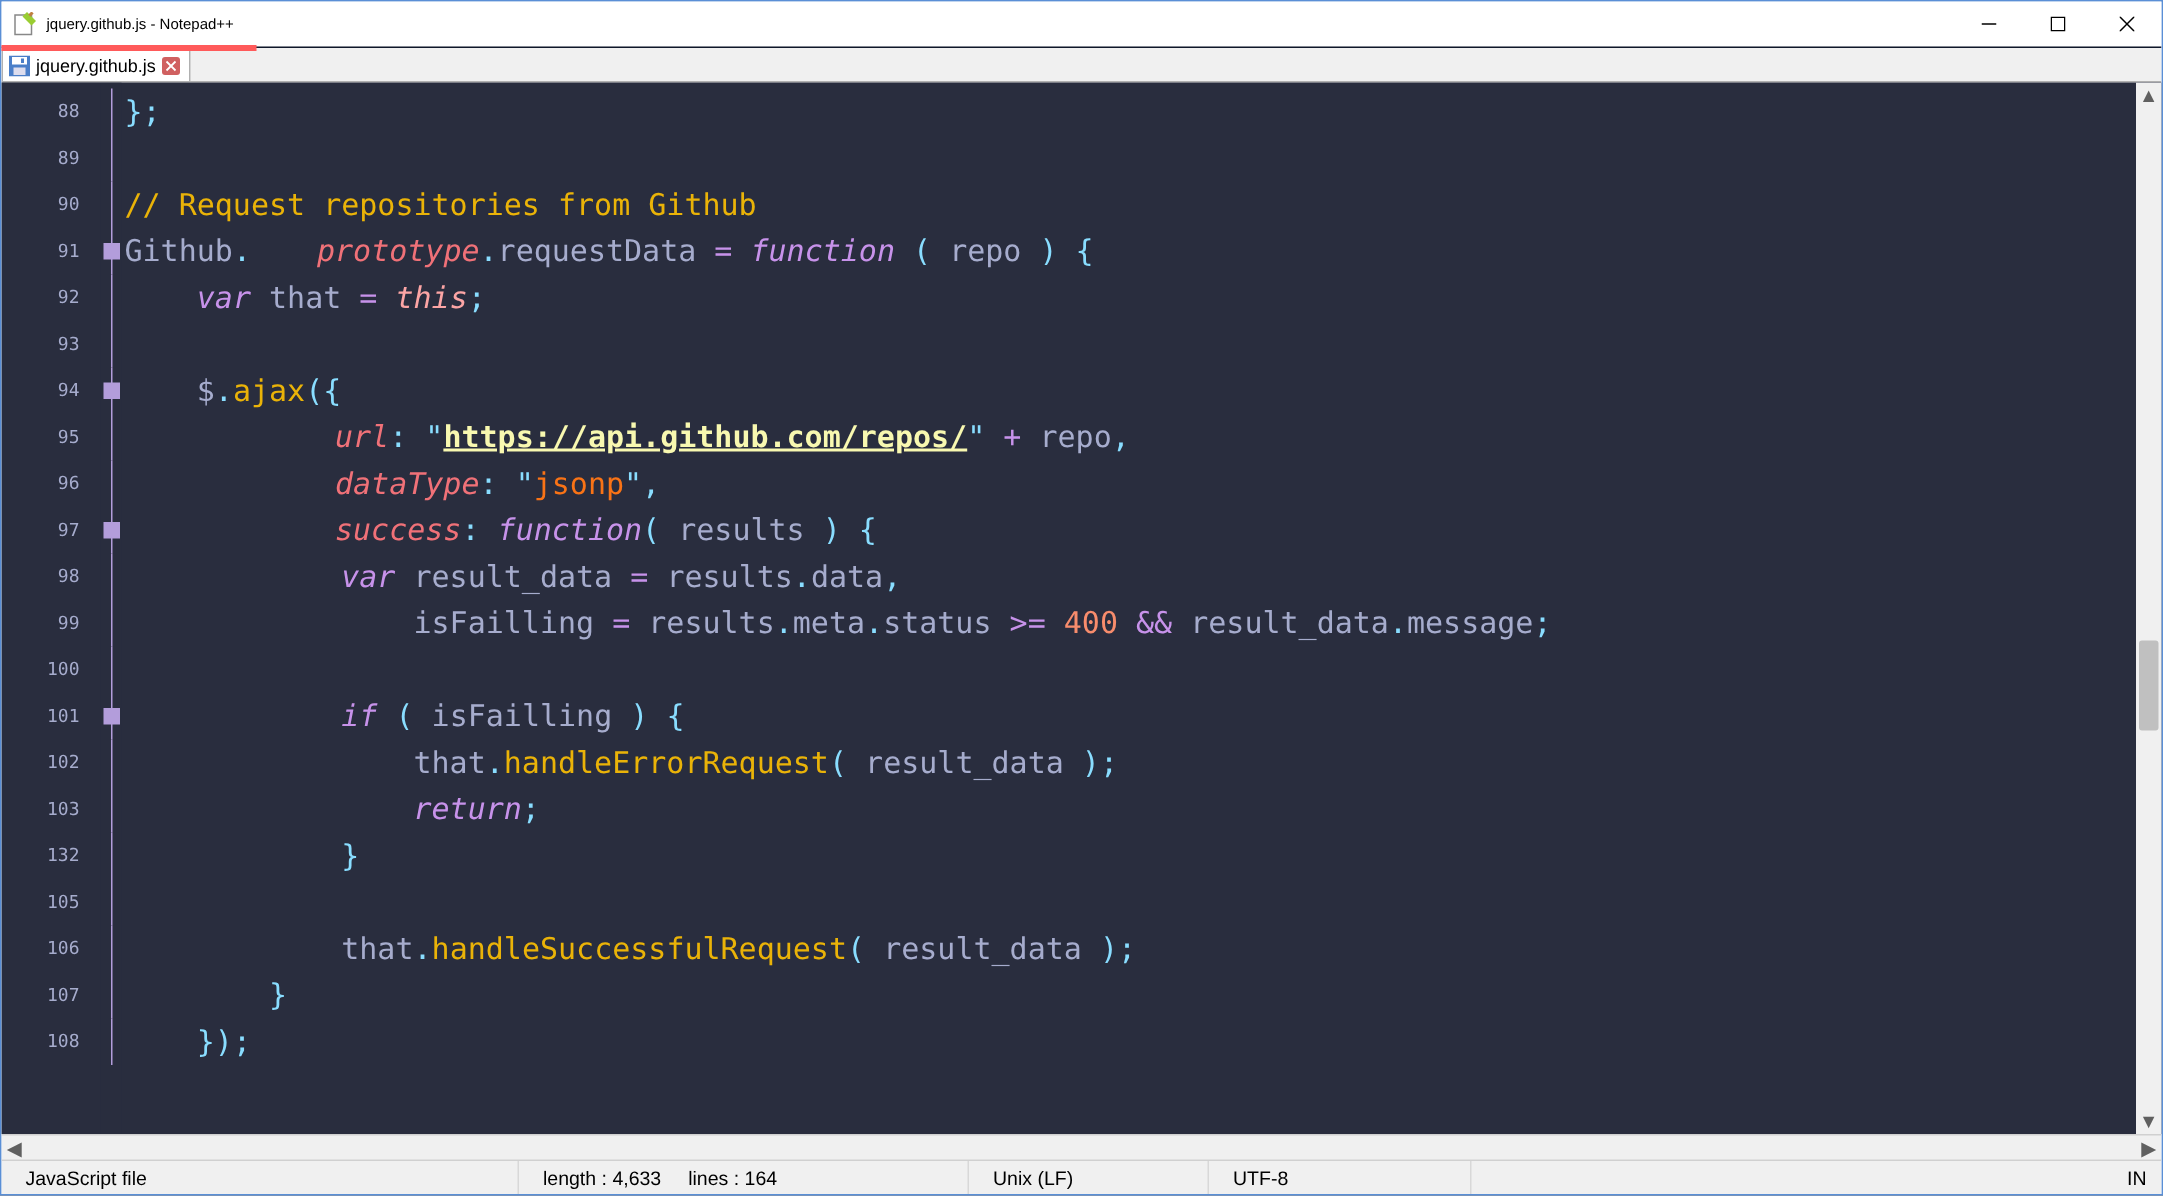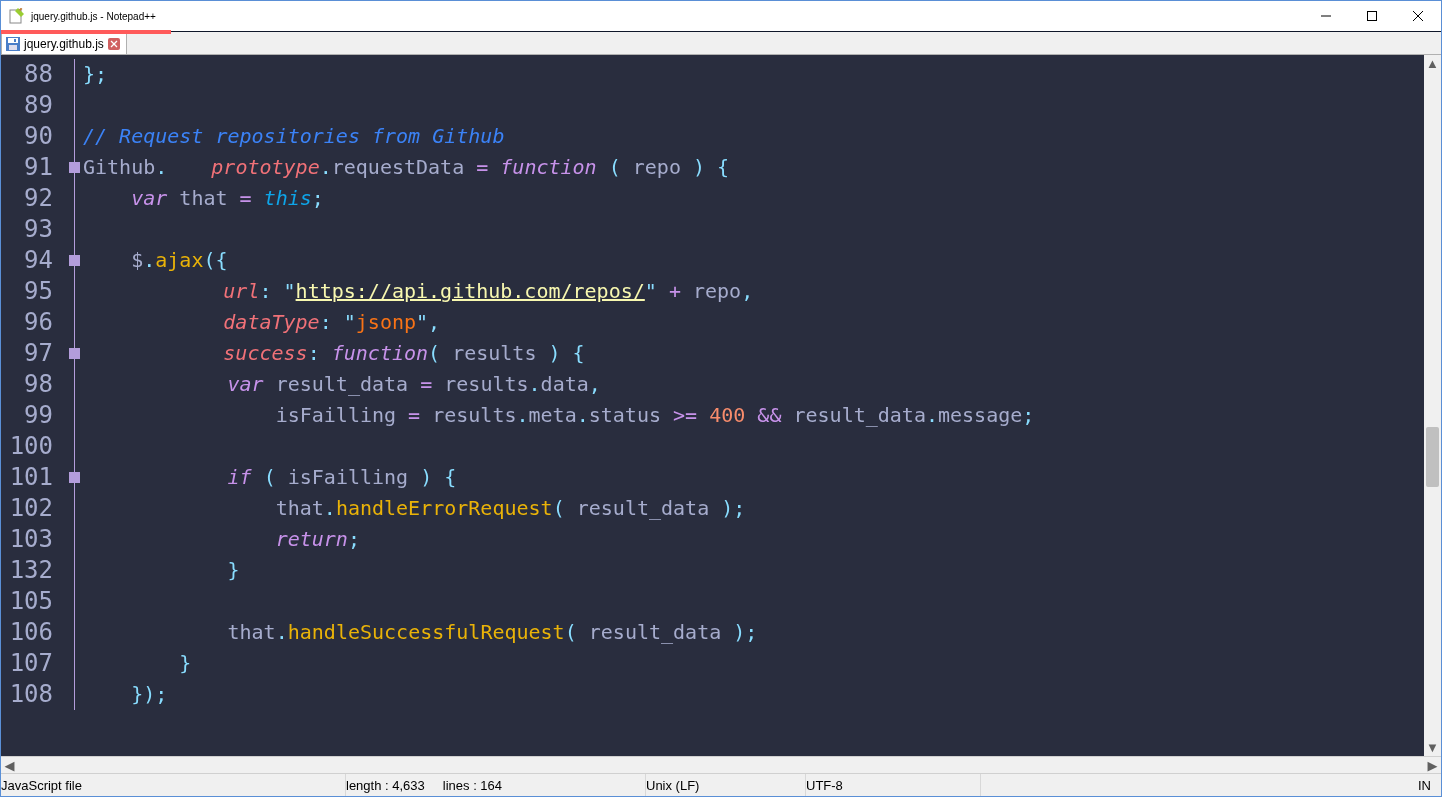--- a/index.html
+++ b/index.html
@@ -78,21 +78,21 @@
   display: flex;
   background: #292d3e;
   position: relative;
   overflow: hidden;
 }
 .gutter {
   width: 66px;
   background: #292d3e;
   color: #a6accd;
   font-family: Consolas, monospace;
-  font-size: 24px;
+  font-size: 12px;
   text-align: right;
   padding-right: 14px;
   padding-top: 4px;
   line-height: 31px;
 }
 .fold-col {
   width: 14px;
   background: #292d3e;
   padding-top: 4px;
 }
@@ -158,35 +158,35 @@
 .statusbar {
   height: 23px;
   background: #f0f0f0;
   border-top: 1px solid #d0d0d0;
   display: flex;
   align-items: center;
   font-size: 13px;
   color: #000;
 }
 .statusbar .cell {
-  padding: 0 0;
+  padding: 0 16px;
   height:100%;
   display:flex;align-items:center;
   border-right: 1px solid #d8d8d8;
 }
 
-.c-comment { color: #3b82f6; font-style: italic; }
+.c-comment { color: #eab308; }
 .c-prop { color: #f07178; font-style: italic; margin-left: 44px; }
 .c-punc { color: #89ddff; }
 .c-kw { color: #c792ea; font-style: italic; }
 .c-def { color: #a6accd; }
-.c-this { color: #0ea5e9; font-style: italic; text-align: center; }
+.c-this { color: #fca5a5; font-style: italic; text-align: center; }
 .c-fn { color: #eab308; }
 .c-str { color: #f97316; }
-.c-strurl { color: #f8f8b0; text-decoration: underline; }
+.c-strurl { color: #f8f8b0; text-decoration: underline; font-weight: bold; }
 .c-num { color: #f78c6c; }
 .c-op { color: #c792ea; }
 .c-m { color: #89ddff; }
 </style>
 </head>
 <body>
 
 <div class="titlebar">
   <span class="app-icon">
     <svg viewBox="0 0 16 16">

